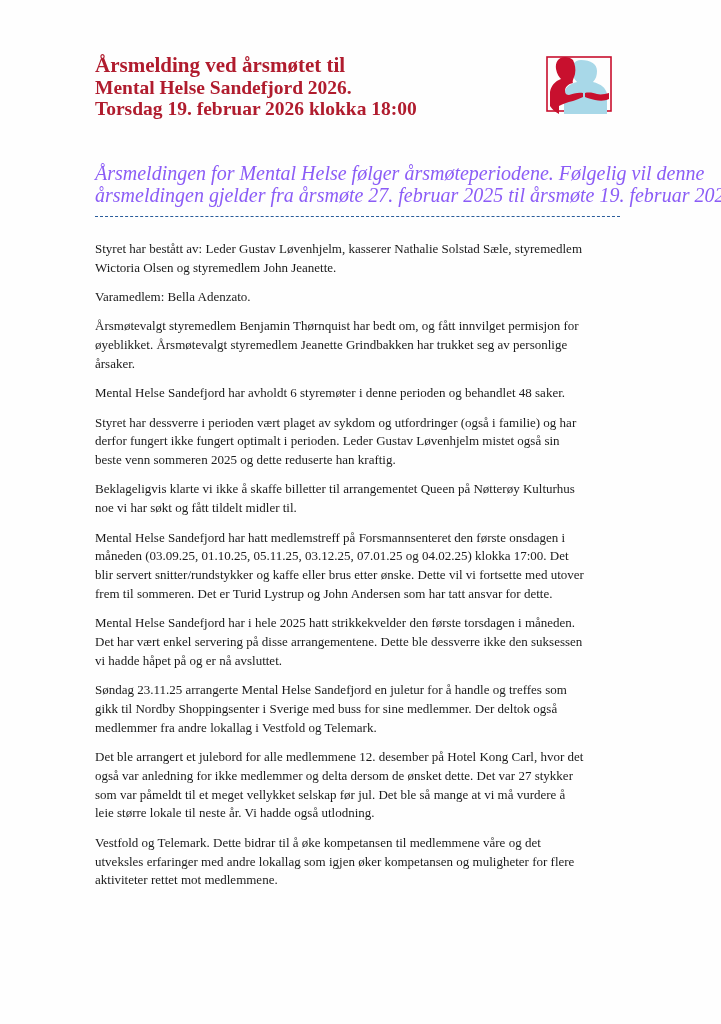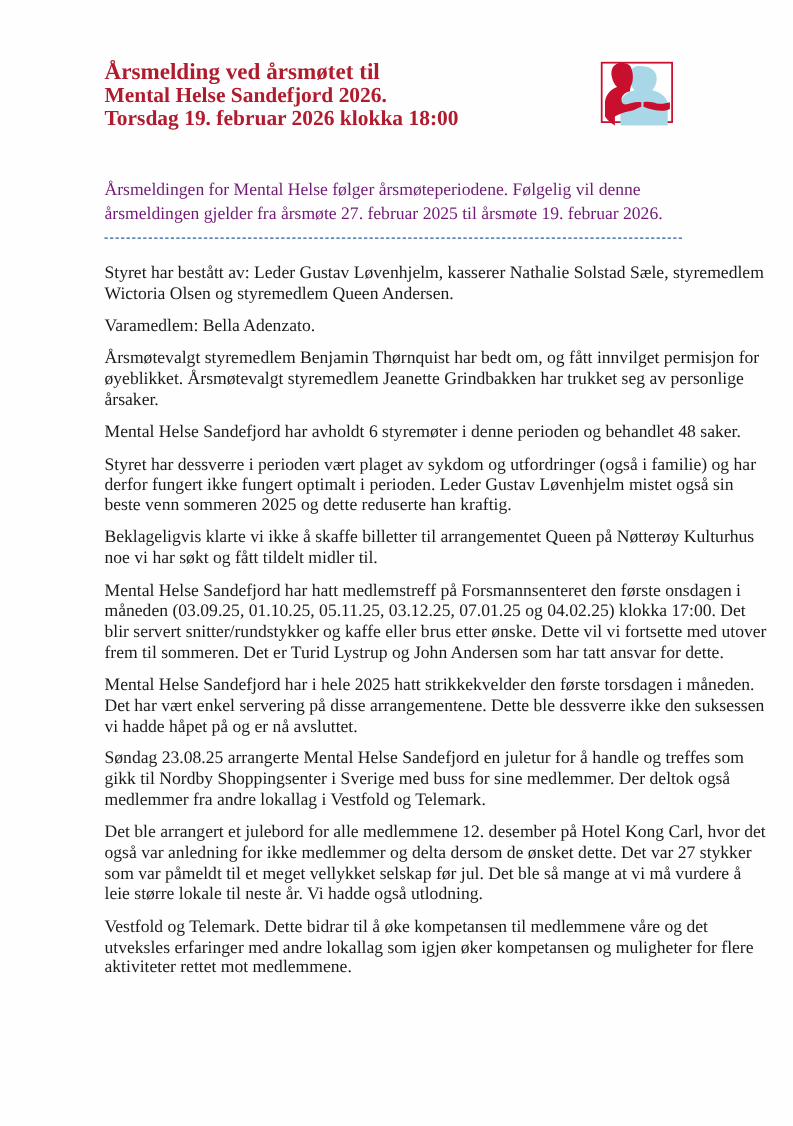--- a/index.html
+++ b/index.html
@@ -36,40 +36,41 @@
       left: 545px;
       top: 54px;
       width: 70px;
       height: 64px;
     }
     .intro {
       position: absolute;
       left: 95px;
       top: 162px;
       width: 560px;
-      color: #701a75;
-      font-size: 16px;
+      color: #8b5cf6;
+      font-size: 20px;
       line-height: 22px;
+      font-style: italic;
     }
     .intro span { display: block; white-space: nowrap; }
     .divider {
       position: absolute;
       left: 95px;
       top: 216px;
       width: 525px;
       height: 0;
       border-top: 1.2px dashed #2a5d9a;
     }
     .body-text {
       position: absolute;
       left: 95px;
       top: 240px;
       width: 560px;
       color: #1a1a1a;
-      font-size: 16px;
+      font-size: 13px;
       line-height: 18.8px;
     }
     .para {
       margin: 0 0 10.5px 0;
     }
     .para span.ln { display: block; white-space: nowrap; }
   </style>
 </head>
 <body>
 
@@ -97,21 +98,21 @@
   <div class="intro">
     <span>Årsmeldingen for Mental Helse følger årsmøteperiodene. Følgelig vil denne</span>
     <span>årsmeldingen gjelder fra årsmøte 27. februar 2025 til årsmøte 19. februar 2026.</span>
   </div>
 
   <div class="divider"></div>
 
   <div class="body-text">
     <p class="para">
       <span class="ln">Styret har bestått av: Leder Gustav Løvenhjelm, kasserer Nathalie Solstad Sæle, styremedlem</span>
-      <span class="ln">Wictoria Olsen og styremedlem Queen Andersen.</span>
+      <span class="ln">Wictoria Olsen og styremedlem John Jeanette.</span>
     </p>
     <p class="para">
       <span class="ln">Varamedlem: Bella Adenzato.</span>
     </p>
     <p class="para">
       <span class="ln">Årsmøtevalgt styremedlem Benjamin Thørnquist har bedt om, og fått innvilget permisjon for</span>
       <span class="ln">øyeblikket. Årsmøtevalgt styremedlem Jeanette Grindbakken har trukket seg av personlige</span>
       <span class="ln">årsaker.</span>
     </p>
     <p class="para">
@@ -131,21 +132,21 @@
       <span class="ln">måneden (03.09.25, 01.10.25, 05.11.25, 03.12.25, 07.01.25 og 04.02.25) klokka 17:00. Det</span>
       <span class="ln">blir servert snitter/rundstykker og kaffe eller brus etter ønske. Dette vil vi fortsette med utover</span>
       <span class="ln">frem til sommeren. Det er Turid Lystrup og John Andersen som har tatt ansvar for dette.</span>
     </p>
     <p class="para">
       <span class="ln">Mental Helse Sandefjord har i hele 2025 hatt strikkekvelder den første torsdagen i måneden.</span>
       <span class="ln">Det har vært enkel servering på disse arrangementene. Dette ble dessverre ikke den suksessen</span>
       <span class="ln">vi hadde håpet på og er nå avsluttet.</span>
     </p>
     <p class="para">
-      <span class="ln">Søndag 23.08.25 arrangerte Mental Helse Sandefjord en juletur for å handle og treffes som</span>
+      <span class="ln">Søndag 23.11.25 arrangerte Mental Helse Sandefjord en juletur for å handle og treffes som</span>
       <span class="ln">gikk til Nordby Shoppingsenter i Sverige med buss for sine medlemmer. Der deltok også</span>
       <span class="ln">medlemmer fra andre lokallag i Vestfold og Telemark.</span>
     </p>
     <p class="para">
       <span class="ln">Det ble arrangert et julebord for alle medlemmene 12. desember på Hotel Kong Carl, hvor det</span>
       <span class="ln">også var anledning for ikke medlemmer og delta dersom de ønsket dette. Det var 27 stykker</span>
       <span class="ln">som var påmeldt til et meget vellykket selskap før jul. Det ble så mange at vi må vurdere å</span>
       <span class="ln">leie større lokale til neste år. Vi hadde også utlodning.</span>
     </p>
     <p class="para">

